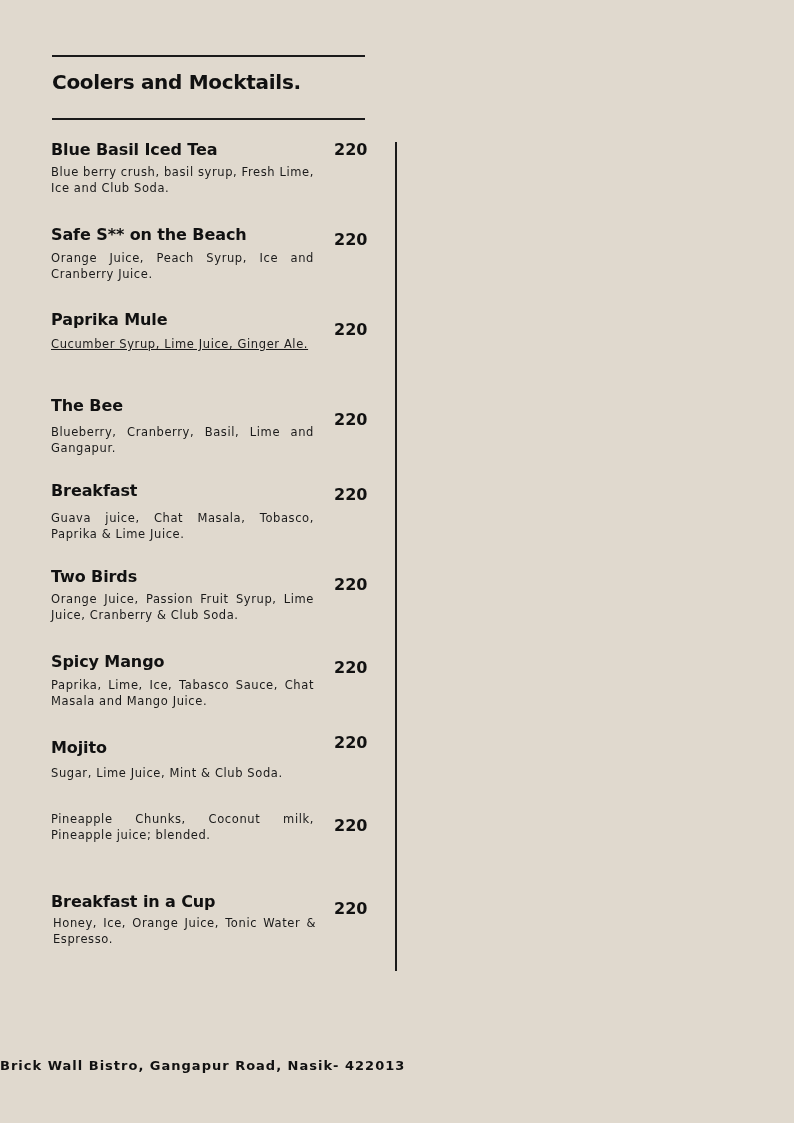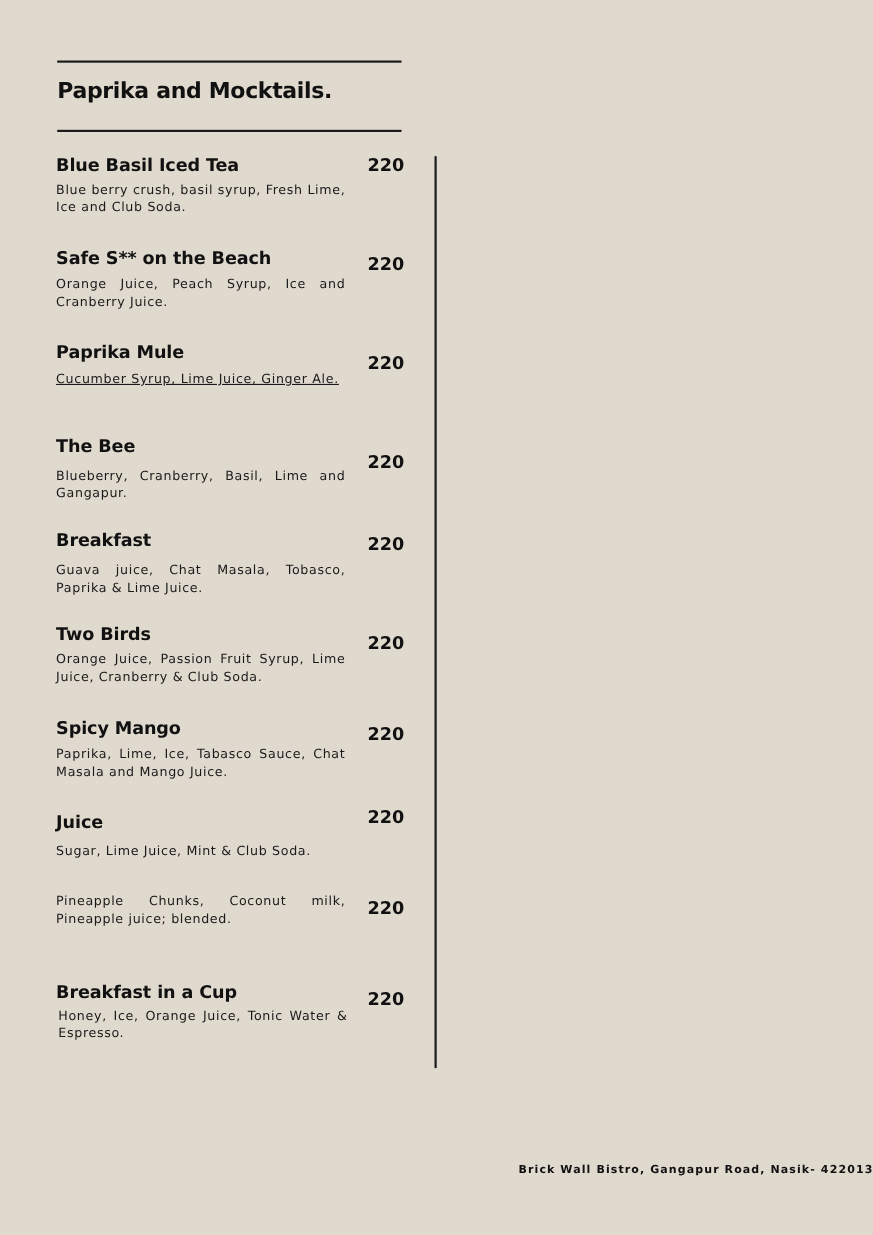--- a/index.html
+++ b/index.html
@@ -31,28 +31,28 @@
   }
   .item-desc {
     font-size: 11.5px; line-height: 16px; text-align: justify;
     width: 263px; letter-spacing: 0.6px; margin-top: 4px; color: #1a1a1a;
   }
   .item-price {
     position: absolute; left: 334px; font-size: 16px; font-weight: bold;
   }
   .footer {
     position: absolute; left: 0; right: 0; top: 1058px;
-    text-align: right; font-size: 10px; font-weight: bold; letter-spacing: 1px;
+    text-align: left; font-size: 13px; font-weight: bold; letter-spacing: 1px;
   }
 </style>
 </head>
 <body>
 
 <div class="rule" style="top:55px;"></div>
-<h1 class="title">Paprika and Mocktails.</h1>
+<h1 class="title">Coolers and Mocktails.</h1>
 <div class="rule" style="top:118px;"></div>
 <div class="vline"></div>
 
 <div>
   <div class="item" style="top:140px;">
     <div class="item-name">Blue Basil Iced Tea</div>
     <div class="item-desc" style="margin-top:5px;">Blue berry crush, basil syrup, Fresh Lime, Ice and Club Soda.</div>
   </div>
   <div class="item-price" style="top:140px;">220</div>
 
@@ -86,21 +86,21 @@
   </div>
   <div class="item-price" style="top:575px;">220</div>
 
   <div class="item" style="top:652px;">
     <div class="item-name">Spicy Mango</div>
     <div class="item-desc" style="margin-top:6px;">Paprika, Lime, Ice, Tabasco Sauce, Chat Masala and Mango Juice.</div>
   </div>
   <div class="item-price" style="top:658px;">220</div>
 
   <div class="item" style="top:738px;">
-    <div class="item-name">Juice</div>
+    <div class="item-name">Mojito</div>
     <div class="item-desc" style="margin-top:8px;">Sugar, Lime Juice, Mint &amp; Club Soda.</div>
   </div>
   <div class="item-price" style="top:733px;">220</div>
 
   <div class="item" style="top:807px;">
     <div class="item-desc" style="margin-top:4px;">Pineapple Chunks, Coconut milk, Pineapple juice; blended.</div>
   </div>
   <div class="item-price" style="top:816px;">220</div>
 
   <div class="item" style="top:892px;">

